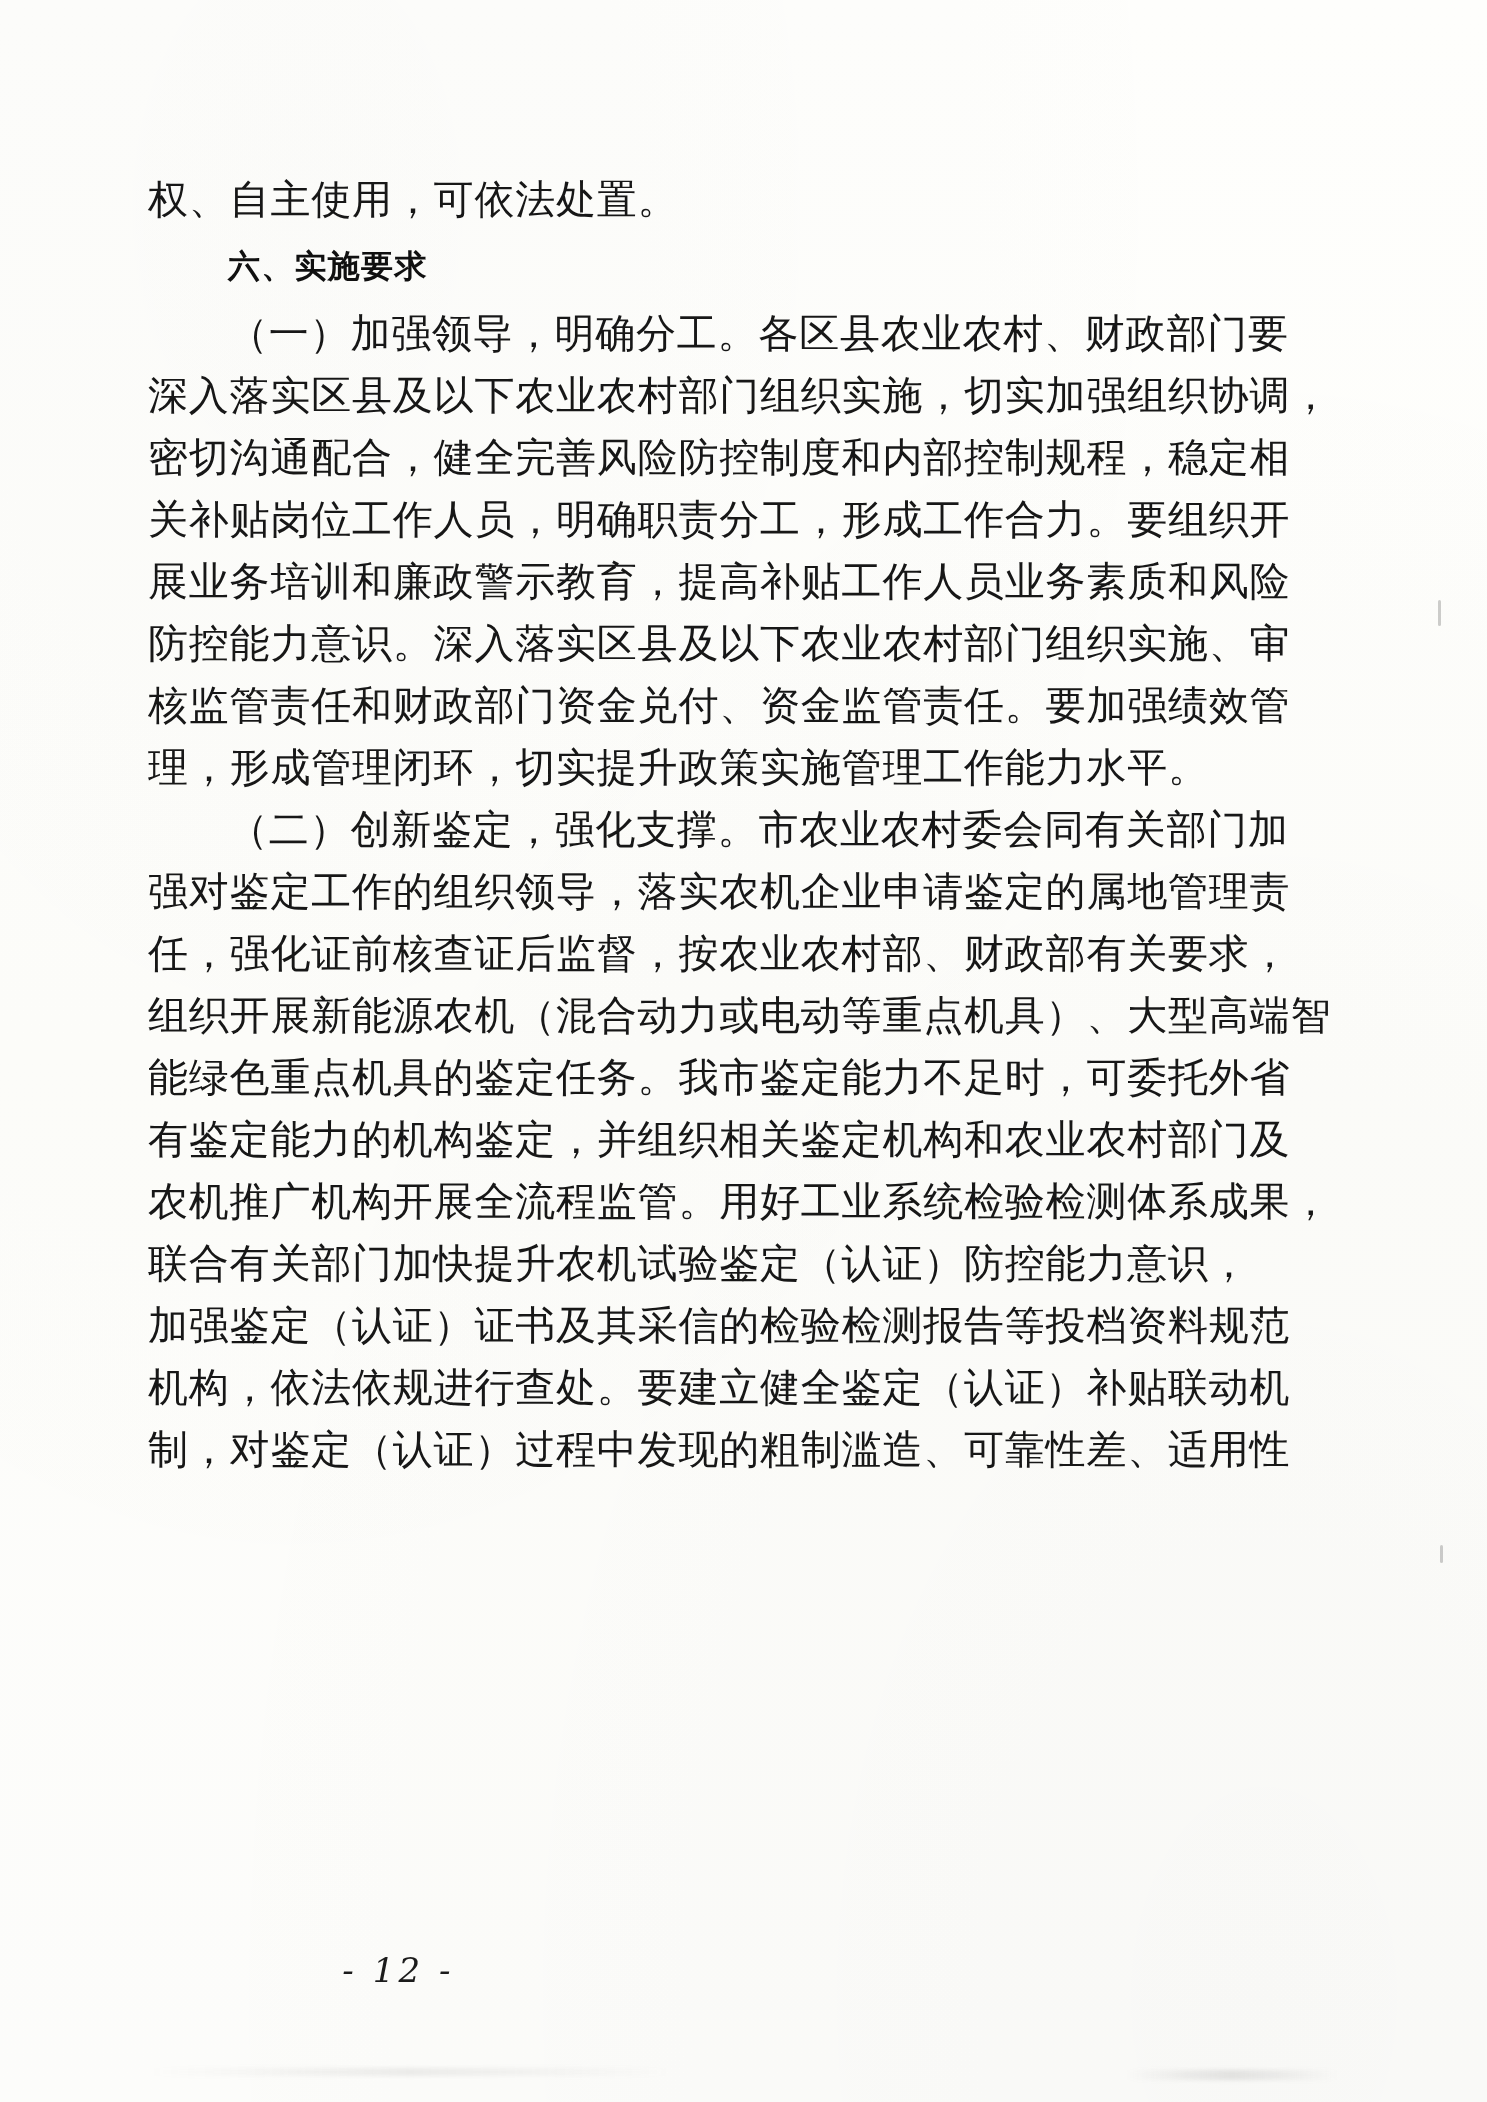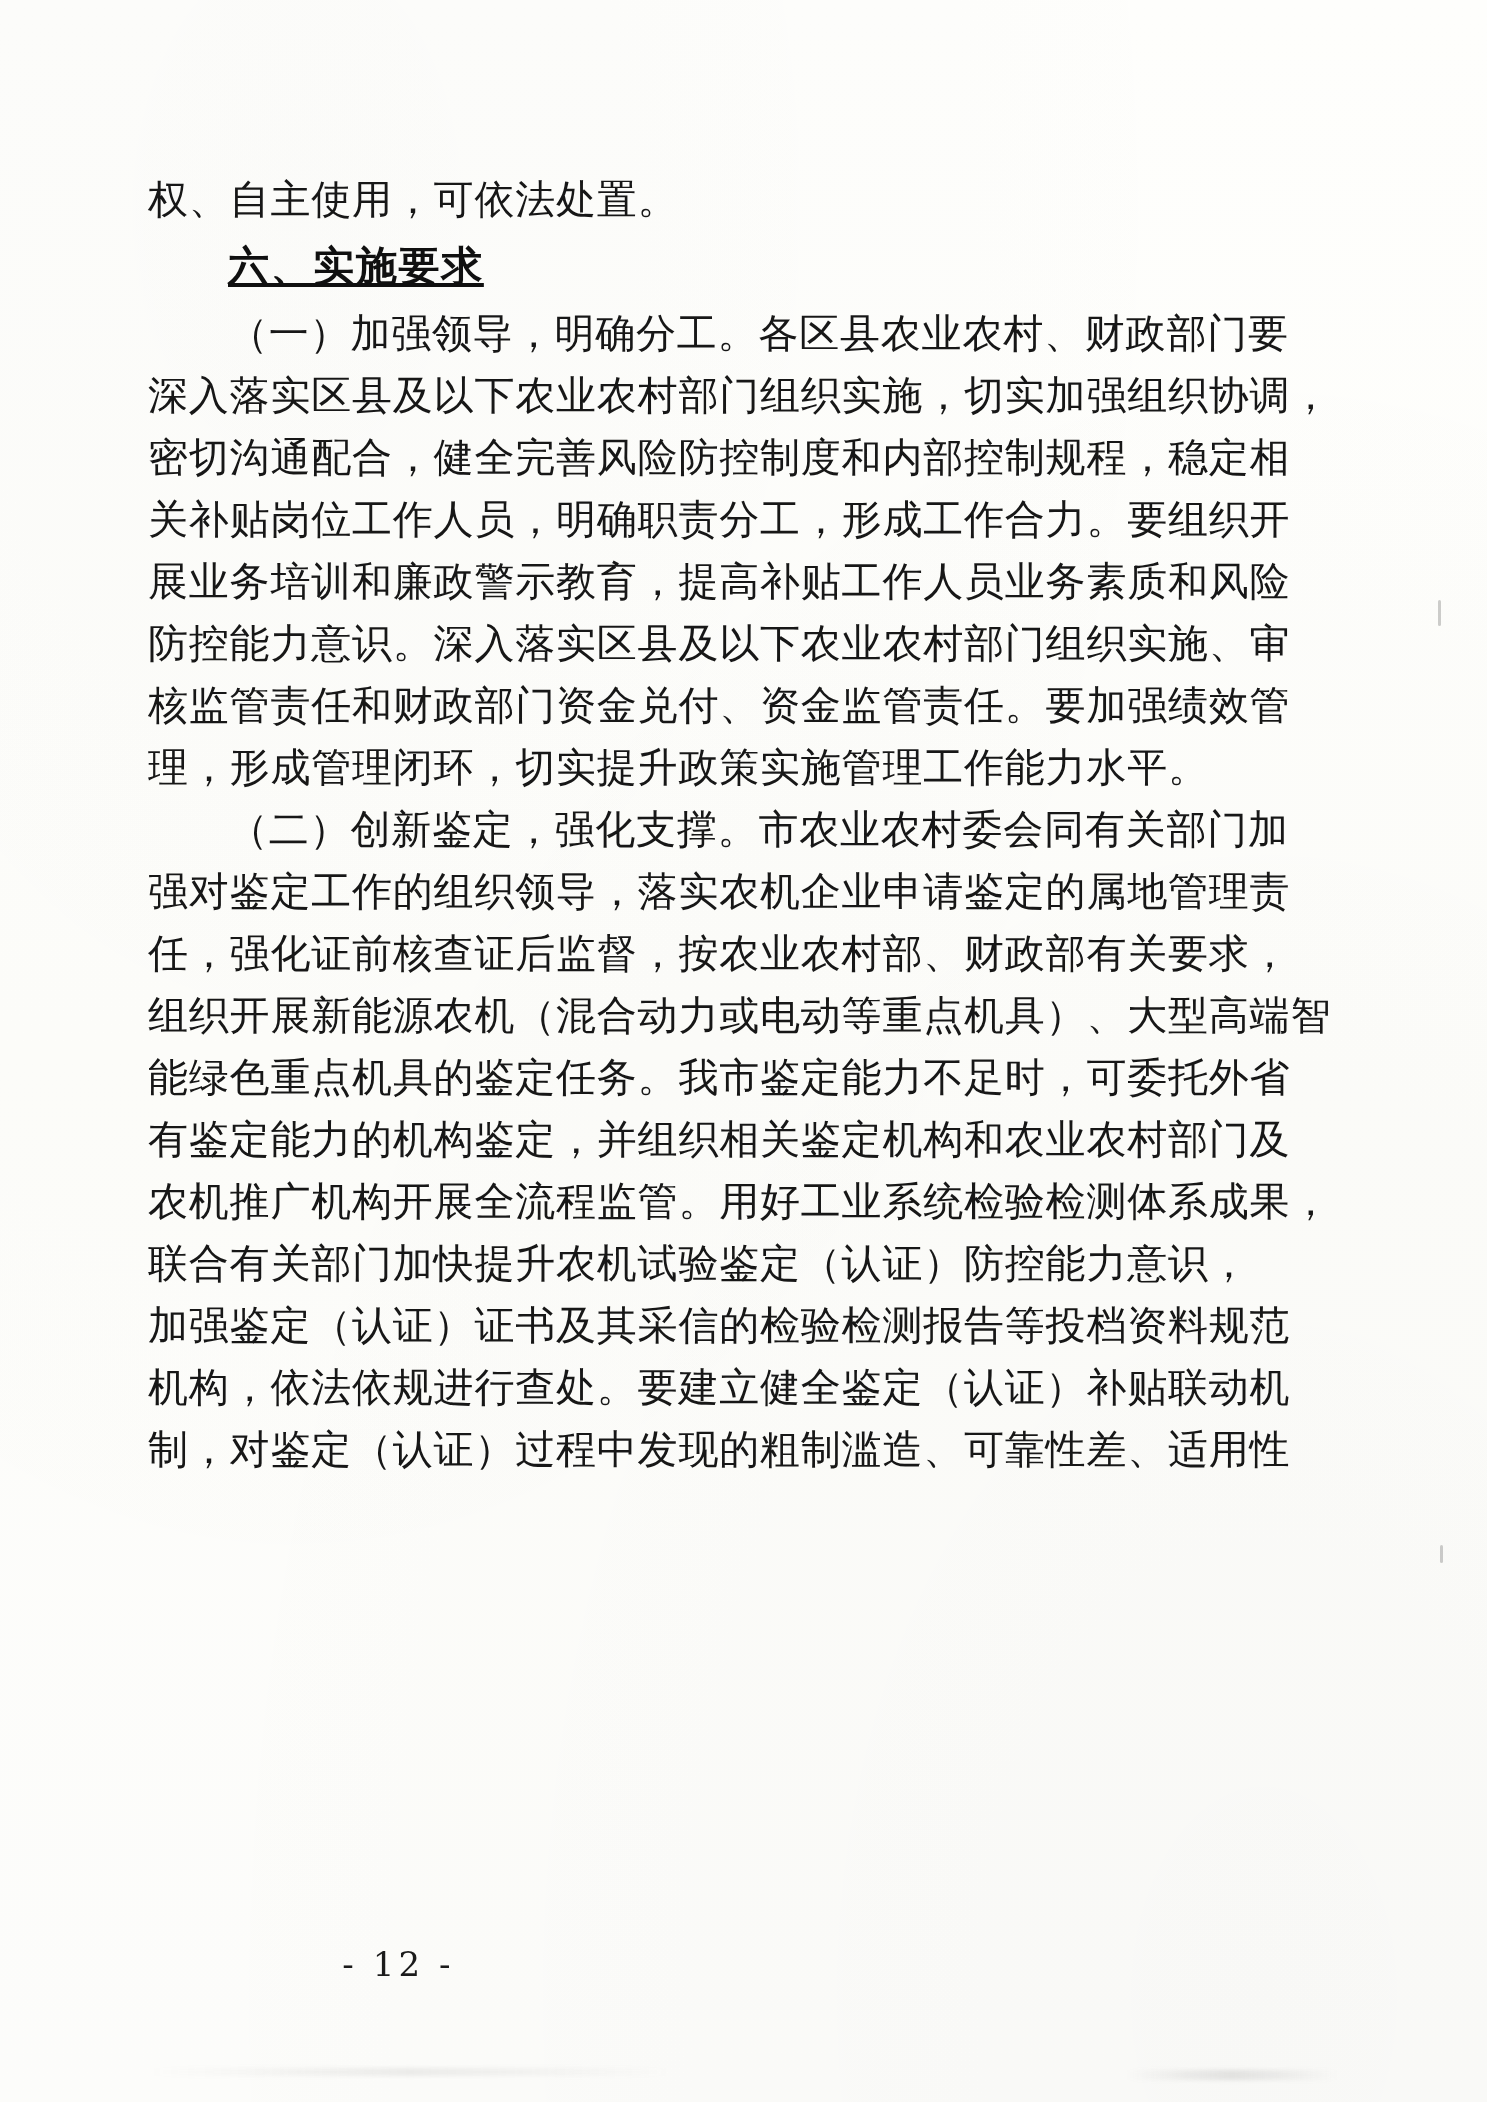--- a/index.html
+++ b/index.html
@@ -39,44 +39,44 @@
     letter-spacing: 0.02em;
     color: #171717;
     white-space: pre;
     text-align: justify;
   }
   .doc-line.indent2 {
     text-indent: 0;
     padding-left: 80px;
   }
   .heading {
-    font-size: 41px;
+    font-size: 32px;
     line-height: 72px;
     font-weight: 700;
     letter-spacing: 0.04em;
     color: #101010;
     padding-left: 80px;
-    text-decoration: underline;
   }
   .para {
     margin: 0;
   }
   .para + .para {
     margin-top: 0;
   }
   .page-number {
     position: absolute;
     left: 0;
     right: 0;
-    bottom: 118px;
+    bottom: 112px;
     text-align: center;
     font-size: 34px;
     letter-spacing: 0.12em;
     color: #1b1b1b;
     font-family: "DejaVu Serif", "Liberation Serif", serif;
+    font-style: italic;
   }
   .page-number .pn-inner {
     display: inline-block;
     margin-left: -690px;
   }
   
   .edge-mark {
     position: absolute;
     width: 3px;
     height: 26px;

